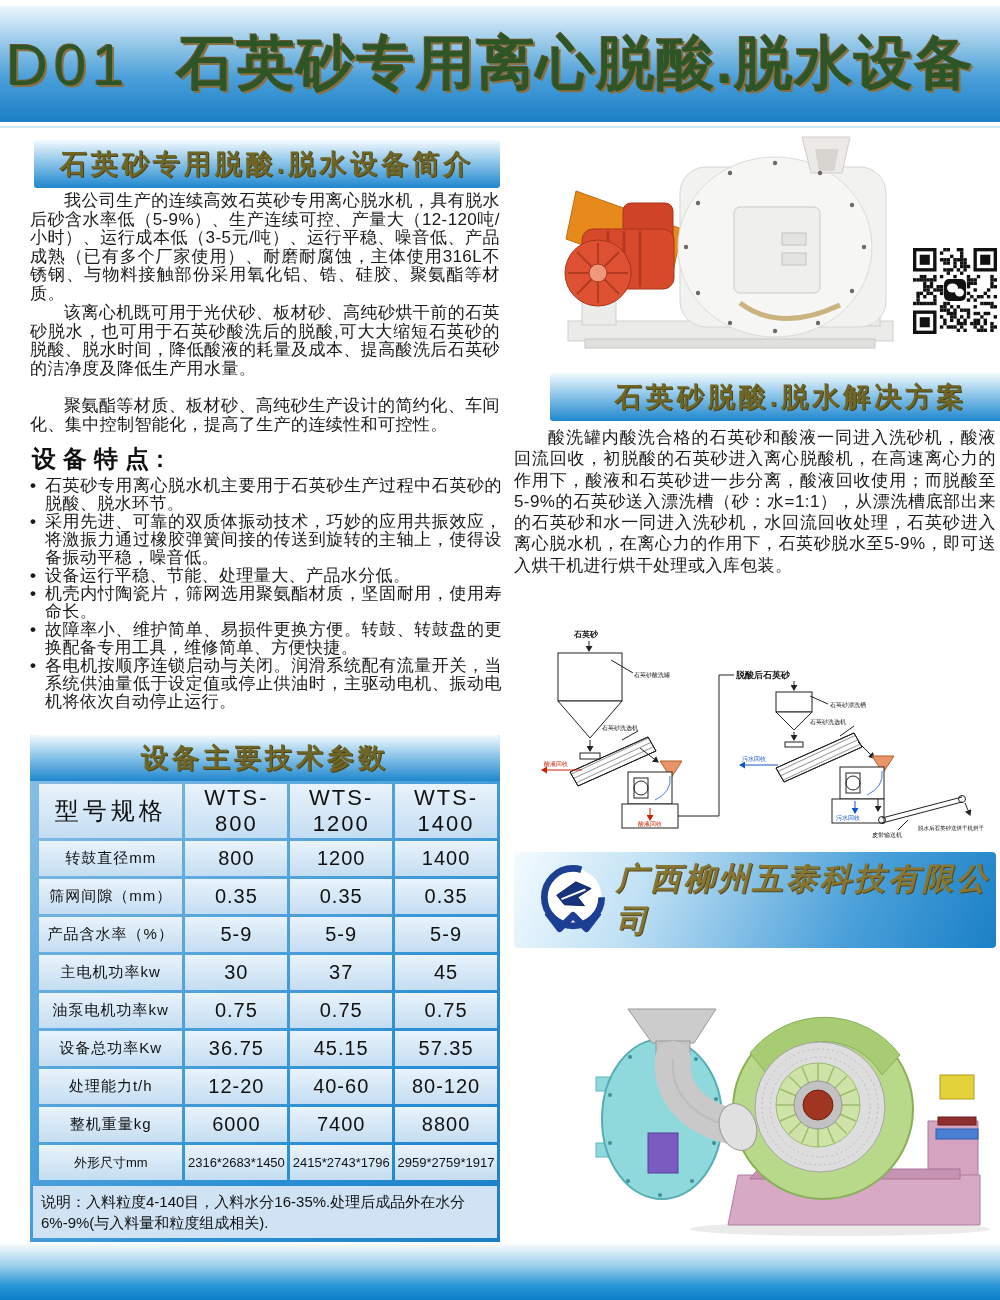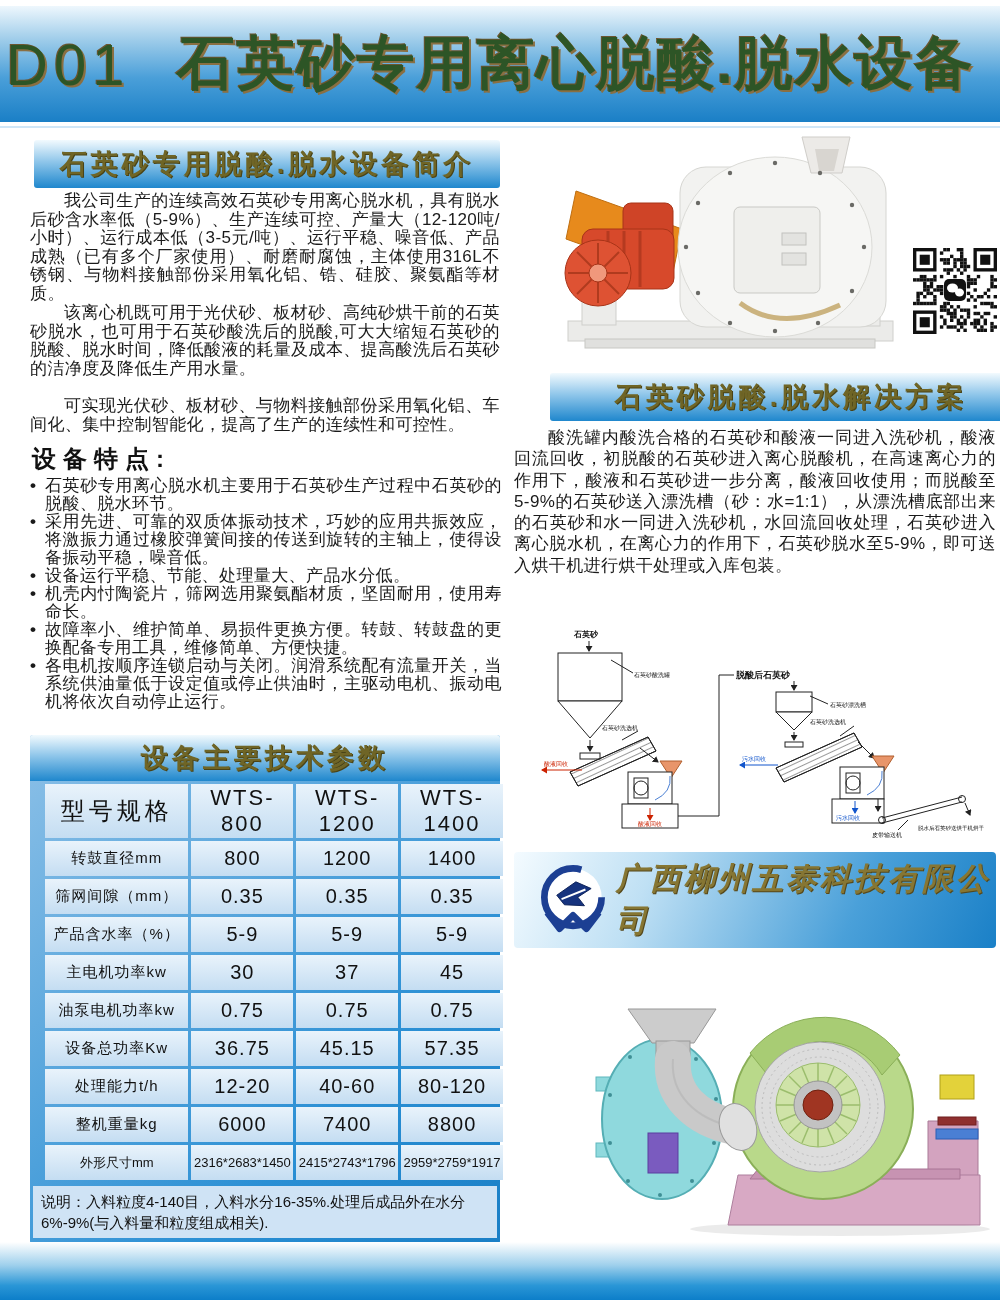--- a/index.html
+++ b/index.html
@@ -34,21 +34,21 @@
     text-align:justify;letter-spacing:0.4px;}
   .bullets li::before{content:"\2022";position:absolute;left:0;top:0;font-weight:bold;}
   
   .specs-wrap{position:absolute;left:30px;top:735px;width:470px;
     background:linear-gradient(135deg,#8cc0e7 0%,#2a8fd4 70%,#1a7fc6 100%);
     padding:0 0 6px 0;border-radius:3px;}
   .specs-banner{height:46px;border-radius:3px 3px 0 0;
     background:linear-gradient(180deg,#f2fafe 0%,#8fc6ea 45%,#1f87cd 100%);
     display:flex;align-items:center;justify-content:center;
     font-size:27px;font-weight:bold;color:#6f6526;letter-spacing:4px;text-shadow:1px 1px 0 #494317;}
-  .specs-table{border-collapse:separate;border-spacing:3px;width:464px;margin:0 12px;}
+  .specs-table{border-collapse:separate;border-spacing:3px;width:464px;margin:0 6px;}
   .specs-table th,.specs-table td{background:linear-gradient(180deg,#e9f3fb 0%,#c4ddf2 100%);
     text-align:center;vertical-align:middle;}
   .specs-table col.lab{width:148px;}
   .specs-table col.val{width:102px;}
   .specs-table th{height:42px;font-size:22px;font-weight:normal;letter-spacing:2px;color:#111;}
   .specs-table th:first-child{font-size:24px;letter-spacing:4px;}
   .specs-table td{height:33px;font-size:20px;letter-spacing:1px;color:#111;}
   .specs-table td.lab{font-size:15px;letter-spacing:1px;}
   .specs-table tr.dims td{font-size:13px;letter-spacing:0;}
   .specs-note{margin:3px 3px 0 3px;background:#cfe3f5;font-size:15px;line-height:21px;
@@ -75,21 +75,21 @@
 
   <header class="masthead">
     <span class="code">D01</span>
     <span class="title">石英砂专用离心脱酸.脱水设备</span>
   </header>
   <div class="rule"></div>
 
   <div class="banner" id="banner-intro">石英砂专用脱酸.脱水设备简介</div>
   <p class="para" id="p1">我公司生产的连续高效石英砂专用离心脱水机，具有脱水后砂含水率低（5-9%）、生产连续可控、产量大（12-120吨/小时）、运行成本低（3-5元/吨）、运行平稳、噪音低、产品成熟（已有多个厂家使用）、耐磨耐腐蚀，主体使用316L不锈钢、与物料接触部份采用氧化铝、锆、硅胶、聚氨酯等材质。</p>
   <p class="para" id="p2">该离心机既可用于光伏砂、板材砂、高纯砂烘干前的石英砂脱水，也可用于石英砂酸洗后的脱酸,可大大缩短石英砂的脱酸、脱水时间，降低酸液的耗量及成本、提高酸洗后石英砂的洁净度及降低生产用水量。</p>
-  <p class="para" id="p3">可实现光伏砂、板材砂、与物料接触部份采用氧化铝、车间化、集中控制智能化，提高了生产的连续性和可控性。</p>
+  <p class="para" id="p3">聚氨酯等材质、板材砂、高纯砂生产设计的简约化、车间化、集中控制智能化，提高了生产的连续性和可控性。</p>
 
   <h2 class="features-heading">设备特点:</h2>
   <ul class="bullets">
     <li>石英砂专用离心脱水机主要用于石英砂生产过程中石英砂的脱酸、脱水环节。</li>
     <li>采用先进、可靠的双质体振动技术，巧妙的应用共振效应，将激振力通过橡胶弹簧间接的传送到旋转的主轴上，使得设备振动平稳，噪音低。</li>
     <li>设备运行平稳、节能、处理量大、产品水分低。</li>
     <li>机壳内忖陶瓷片，筛网选用聚氨酯材质，坚固耐用，使用寿命长。</li>
     <li>故障率小、维护简单、易损件更换方便。转鼓、转鼓盘的更换配备专用工具，维修简单、方便快捷。</li>
     <li>各电机按顺序连锁启动与关闭。润滑系统配有流量开关，当系统供油量低于设定值或停止供油时，主驱动电机、振动电机将依次自动停止运行。</li>
   </ul>

